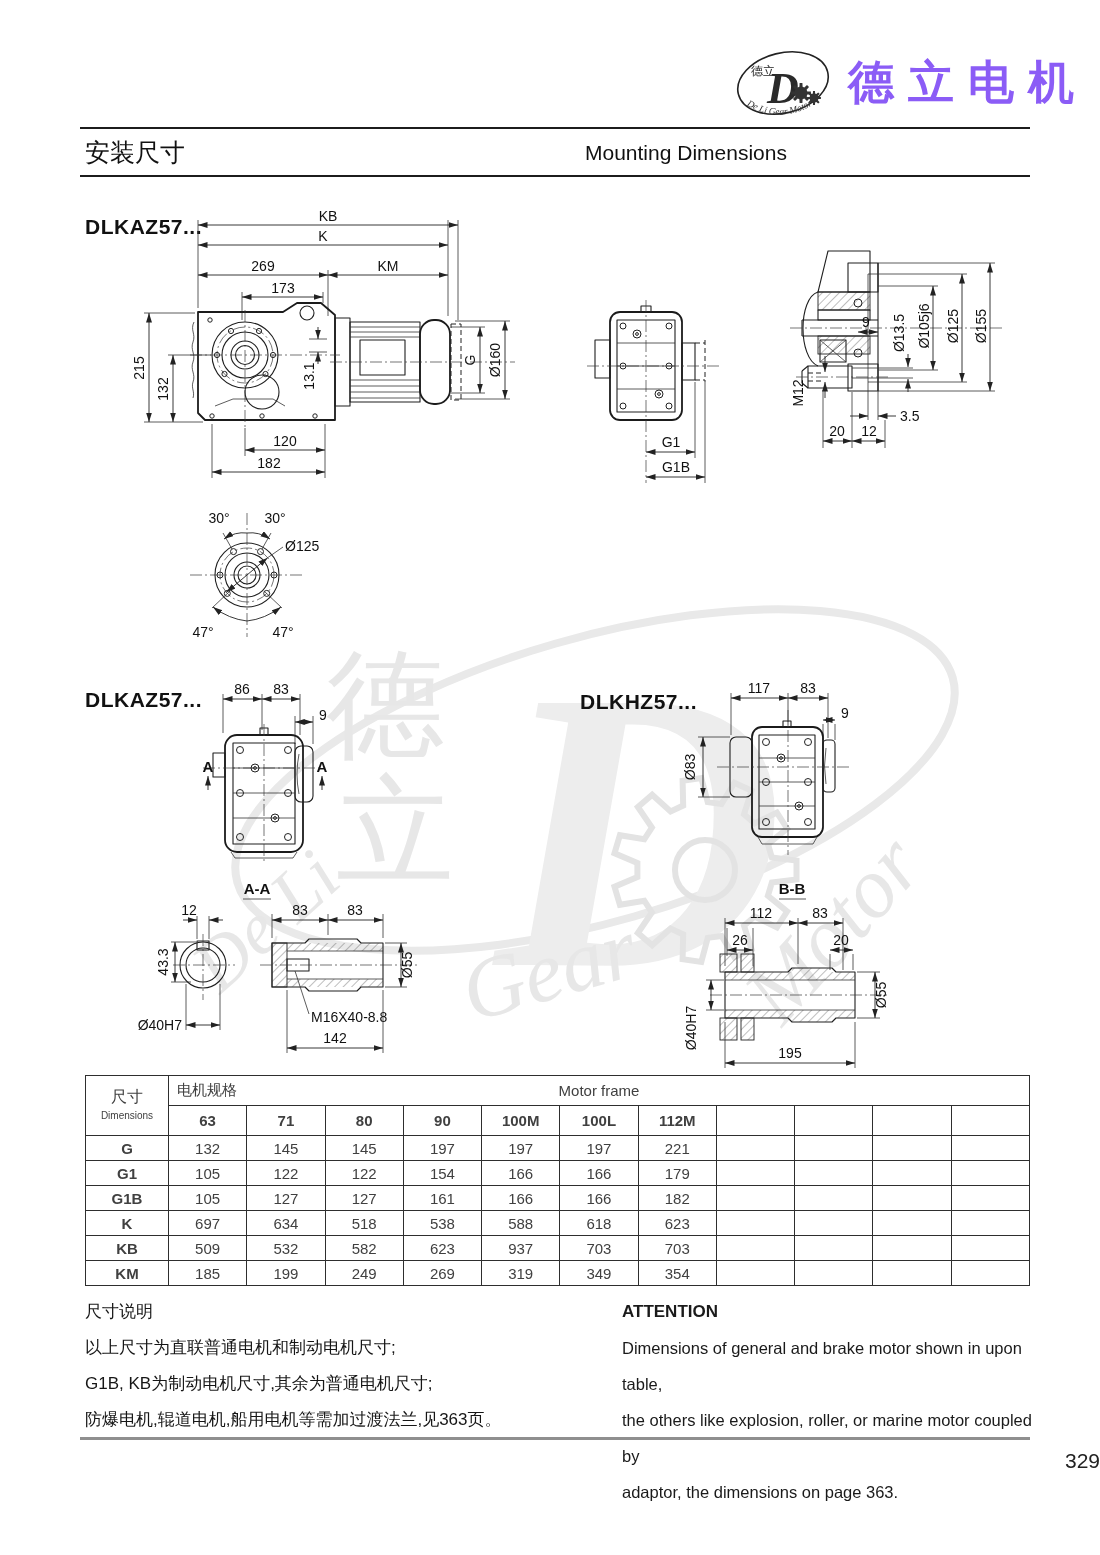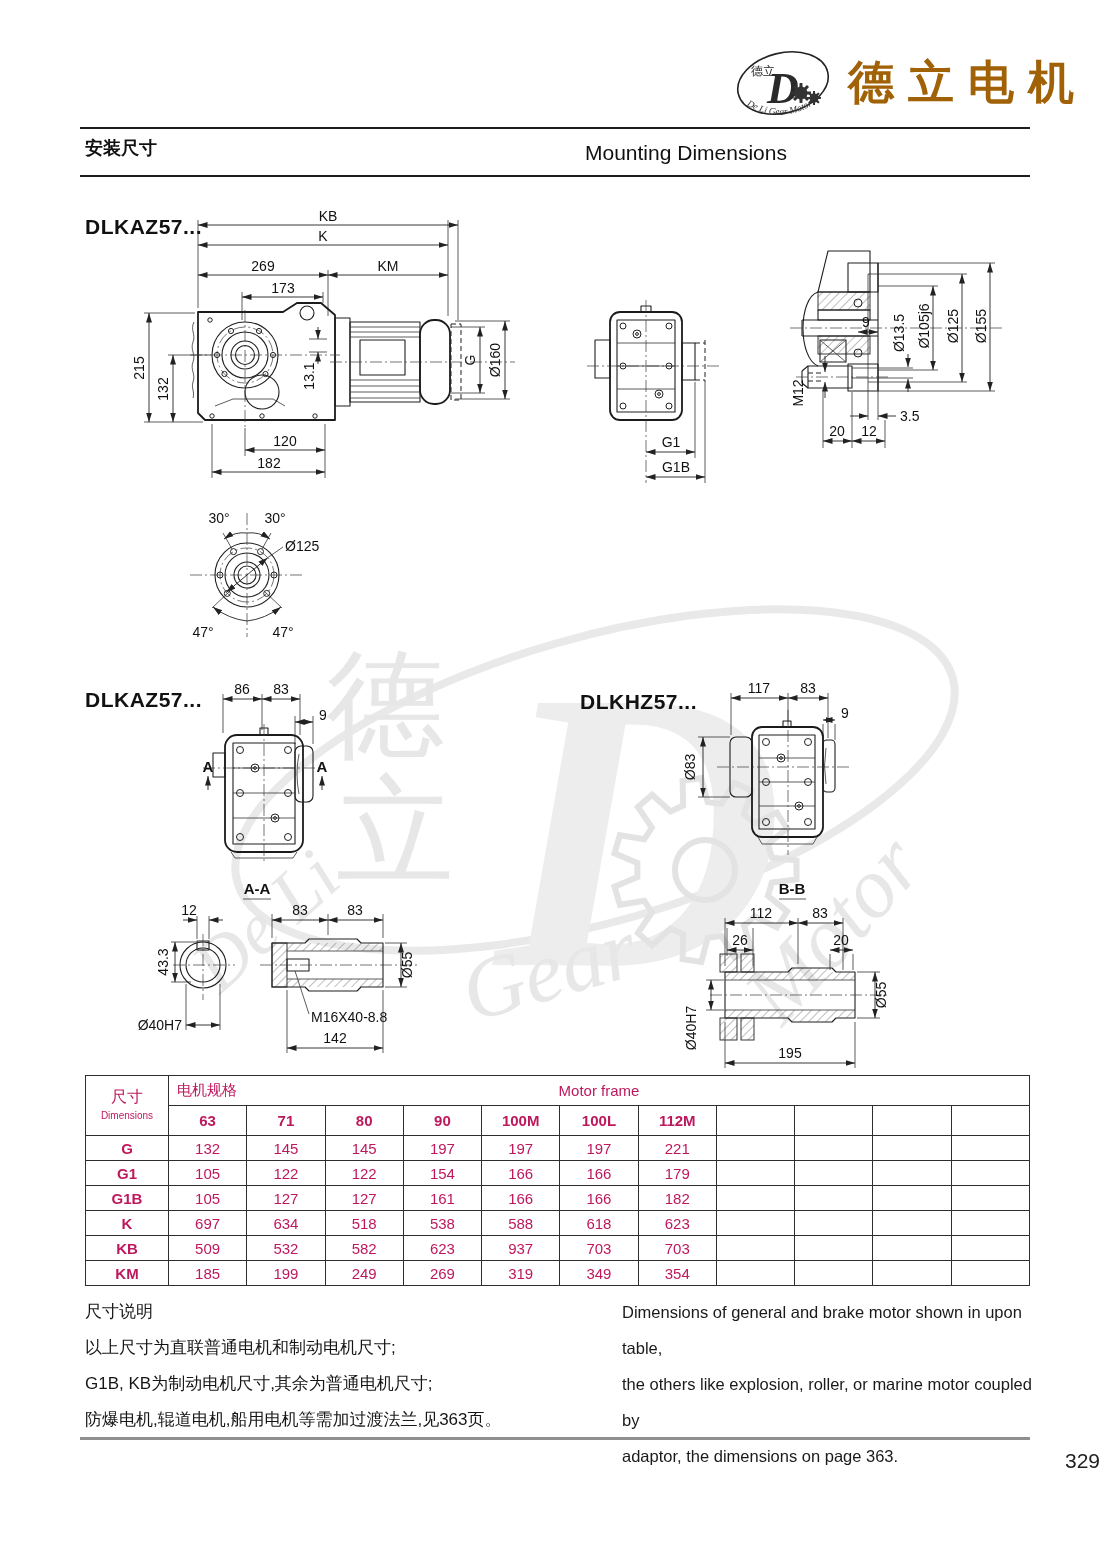--- a/index.html
+++ b/index.html
@@ -1,42 +1,42 @@
 <!DOCTYPE html>
 <html><head>
 <meta charset="utf-8">
 <style>
   html,body{margin:0;padding:0;background:#fff;}
   .page{position:relative;width:1100px;height:1555px;background:#ffffff;overflow:hidden;
         font-family:"Liberation Sans",sans-serif;color:#111;}
   .abs{position:absolute;}
   
-  .brand{font-family:"Liberation Serif",serif;font-weight:bold;font-size:46px;letter-spacing:14px;color:#a16207;}
+  .brand{font-family:"Liberation Serif",serif;font-weight:bold;font-size:46px;letter-spacing:14px;color:#8b5cf6;}
   .rule{position:absolute;height:2px;background:#1c1c1c;}
-  .title-cn{font-size:18px;font-weight:bold;}
+  .title-cn{font-size:25px;font-weight:normal;}
   .title-en{font-size:21px;font-weight:normal;}
   .model{font-size:21px;font-weight:bold;letter-spacing:.5px;}
   
   svg{overflow:visible;}
   .ol{fill:none;stroke:#1b1b1b;stroke-width:1.8;stroke-linejoin:round;}
   .ml{fill:none;stroke:#1f1f1f;stroke-width:1.1;stroke-linejoin:round;}
   .tl{fill:none;stroke:#333;stroke-width:.8;}
   .dim{fill:none;stroke:#222;stroke-width:.9;}
   .cl{fill:none;stroke:#3a3a3a;stroke-width:.7;stroke-dasharray:12 3 2 3;}
   .dsh{fill:none;stroke:#222;stroke-width:1;stroke-dasharray:5 3;}
   .bolt{fill:none;stroke:#222;stroke-width:1;}
   .hfill{stroke:#222;stroke-width:.9;}
   text.dt{font-family:"Liberation Sans",sans-serif;font-size:14px;fill:#111;text-anchor:middle;}
   text.ts{text-anchor:start;} text.te{text-anchor:end;}
   text.st{font-size:15px;font-weight:bold;}
   
   .wm text{font-family:"Liberation Serif",serif;}
   
   table.dims{position:absolute;left:85px;top:1075px;width:945px;border-collapse:collapse;table-layout:fixed;
-             font-size:15px;color:#be185d;background:transparent;}
+             font-size:15px;color:#404040;background:transparent;}
   table.dims td{border:1.4px solid #2e2e2e;text-align:center;padding:0;}
   table.dims tr{height:25px;}
   table.dims tr.hrow{height:30px;}
   td.c0{width:82px;}
   .dimhead{font-size:16px;line-height:19px;}
   .dimhead .en{font-size:10px;}
   td.mfcell{position:relative;font-weight:normal;}
   td.mfcell .spec{position:absolute;left:8px;top:5px;font-size:15px;}
   td.mfcell .mfl{font-size:15px;}
   td.fr{font-weight:bold;}
@@ -657,20 +657,21 @@
 
   <div class="abs notes" style="left:85px;top:1294px;width:520px;z-index:1">
     <div class="nt">尺寸说明</div>
     <div>
         <div class="note-line">以上尺寸为直联普通电机和制动电机尺寸;</div>
         <div class="note-line">G1B, KB为制动电机尺寸,其余为普通电机尺寸;</div>
         <div class="note-line">防爆电机,辊道电机,船用电机等需加过渡法兰,见363页。</div>
       </div>
   </div>
   <div class="abs notes-en" style="left:622px;top:1294px;width:412px;z-index:1">
+    <div class="nt">ATTENTION</div>
     <div>
         <div class="note-line">Dimensions of general and brake motor shown in upon table,</div>
         <div class="note-line">the others like explosion, roller, or marine motor coupled by</div>
         <div class="note-line">adaptor, the dimensions on page 363.</div>
       </div>
   </div>
 
   <div class="footer-line" style="z-index:1"></div>
   <div class="pageno" style="z-index:1">329</div>
 

